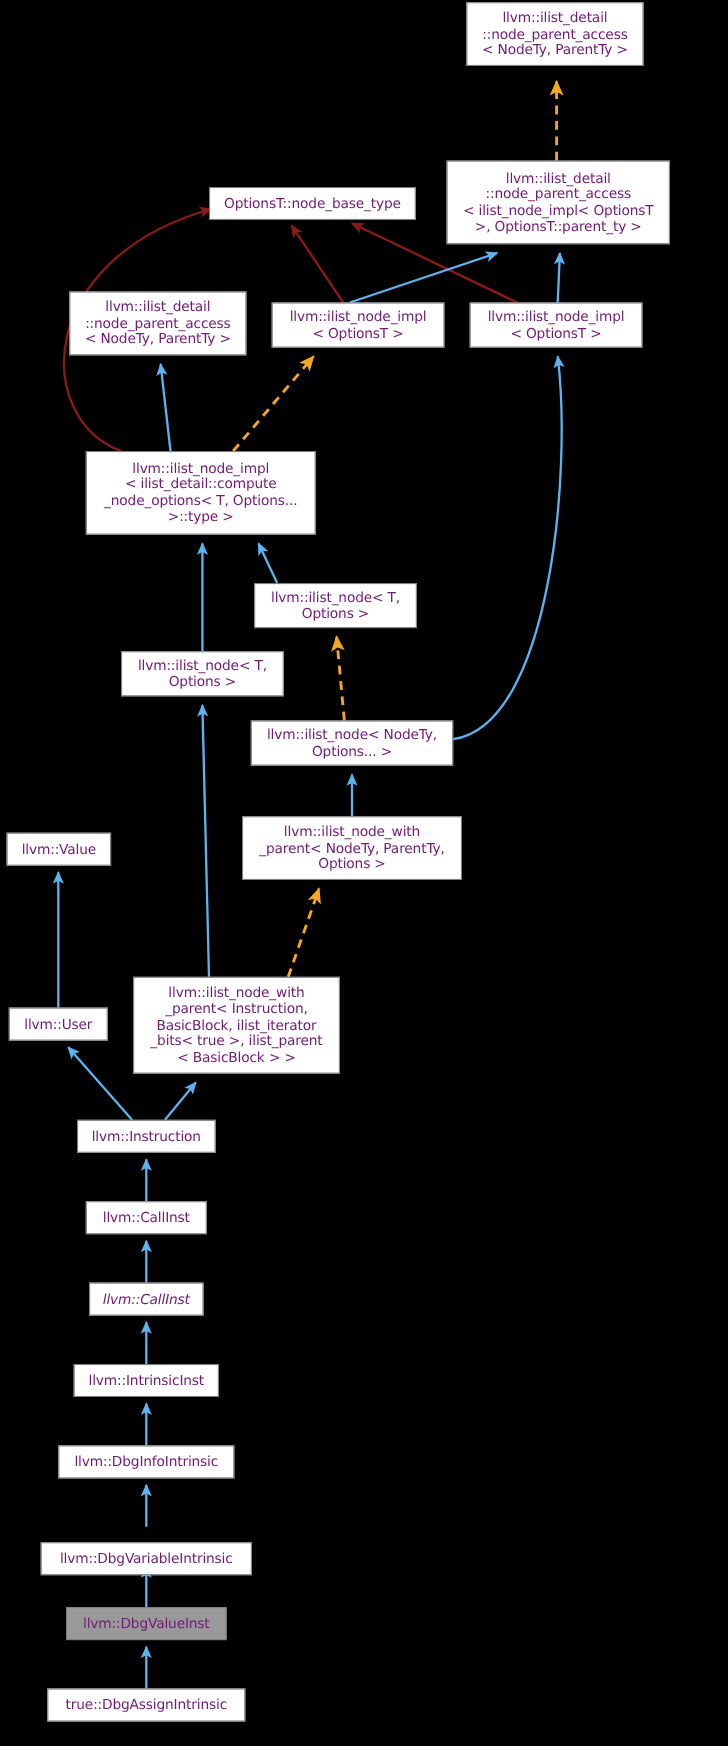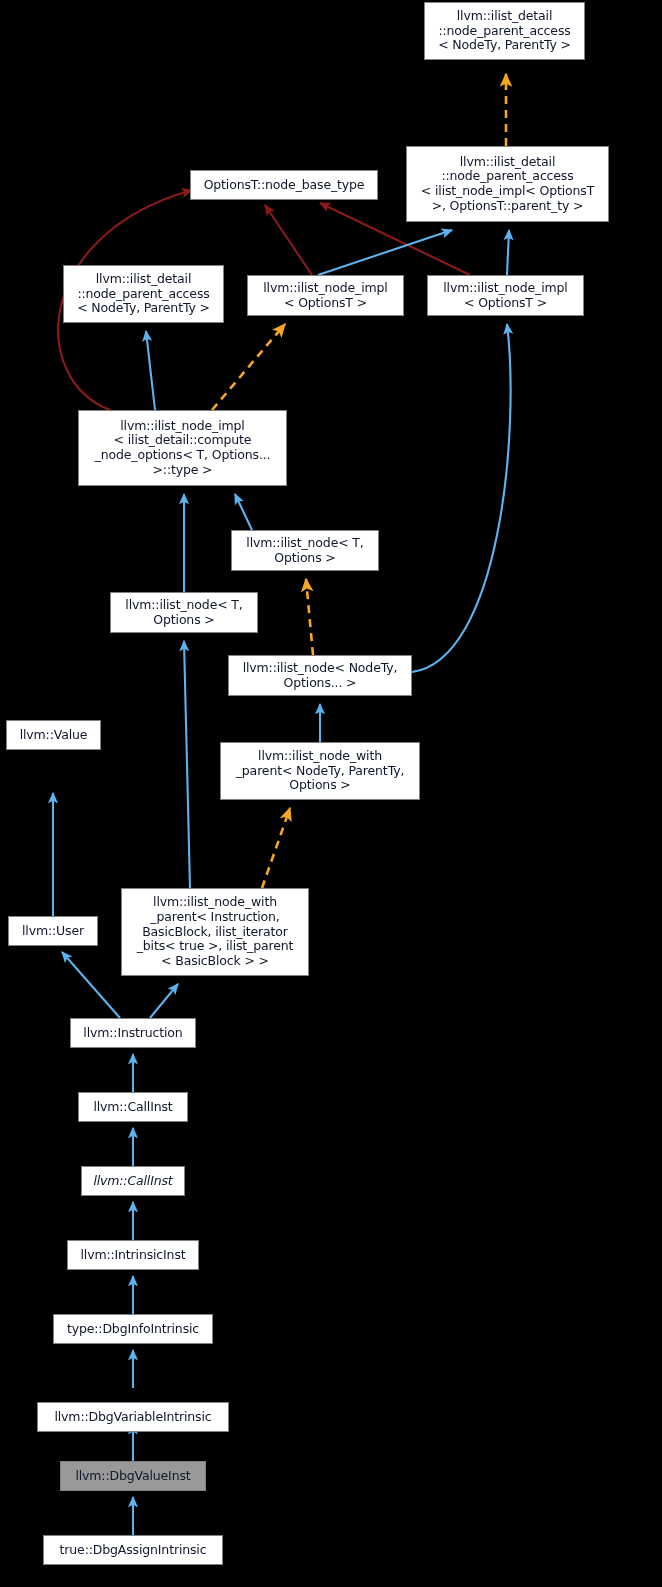--- a/index.html
+++ b/index.html
@@ -23,21 +23,21 @@
     top: 0;
     width: 662px;
     height: 1587px;
     pointer-events: none;
   }
   .node {
     position: absolute;
     box-sizing: border-box;
     background: #ffffff;
     border: 1px solid #808080;
-    color: #0f172a;
+    color: #701a75;
     display: flex;
     align-items: center;
     justify-content: center;
     text-align: center;
     line-height: 1.18;
     font-size: 12.5px;
     letter-spacing: -0.15px;
     white-space: pre-line;
     padding: 14px 3px;
     z-index: 5;
@@ -109,28 +109,28 @@
 &gt;::type &gt;</div>
     <div class="node" style="left: 231px; top: 530px; width: 148px; height: 41px;">llvm::ilist_node&lt; T,
 Options &gt;</div>
     <div class="node" style="left: 110px; top: 592px; width: 148px; height: 41px;">llvm::ilist_node&lt; T,
 Options &gt;</div>
     <div class="node" style="left: 228px; top: 655px; width: 184px; height: 41px;">llvm::ilist_node&lt; NodeTy,
 Options... &gt;</div>
     <div class="node" style="left: 220px; top: 742px; width: 200px; height: 58px;">llvm::ilist_node_with
 _parent&lt; NodeTy, ParentTy,
 Options &gt;</div>
-    <div class="node" style="left: 6px; top: 720px; width: 95px; height: 28px;">llvm::Value</div>
+    <div class="node" style="left: 6px; top: 757px; width: 95px; height: 28px;">llvm::Value</div>
     <div class="node" style="left: 8px; top: 916px; width: 90px; height: 28px;">llvm::User</div>
     <div class="node" style="left: 121px; top: 888px; width: 188px; height: 88px;">llvm::ilist_node_with
 _parent&lt; Instruction,
 BasicBlock, ilist_iterator
 _bits&lt; true &gt;, ilist_parent
 &lt; BasicBlock &gt; &gt;</div>
     <div class="node" style="left: 70px; top: 1018px; width: 126px; height: 28px;">llvm::Instruction</div>
     <div class="node" style="left: 78px; top: 1092px; width: 110px; height: 28px;">llvm::CallInst</div>
     <div class="node" style="left: 81px; top: 1166px; width: 104px; height: 28px; font-style: italic;">llvm::CallInst</div>
     <div class="node" style="left: 67px; top: 1240px; width: 132px; height: 28px;">llvm::IntrinsicInst</div>
-    <div class="node" style="left: 53px; top: 1314px; width: 160px; height: 28px;">type::DbgInfoIntrinsic</div>
+    <div class="node" style="left: 53px; top: 1314px; width: 160px; height: 28px;">llvm::DbgInfoIntrinsic</div>
     <div class="node" style="left: 37px; top: 1388px; width: 192px; height: 28px; margin-top: 14px;">llvm::DbgVariableIntrinsic</div>
     <div class="node highlight" style="left: 60px; top: 1461px; width: 146px; height: 28px;">llvm::DbgValueInst</div>
     <div class="node" style="left: 43px; top: 1535px; width: 180px; height: 28px;">true::DbgAssignIntrinsic</div>
   </div>
 
 </body></html>

